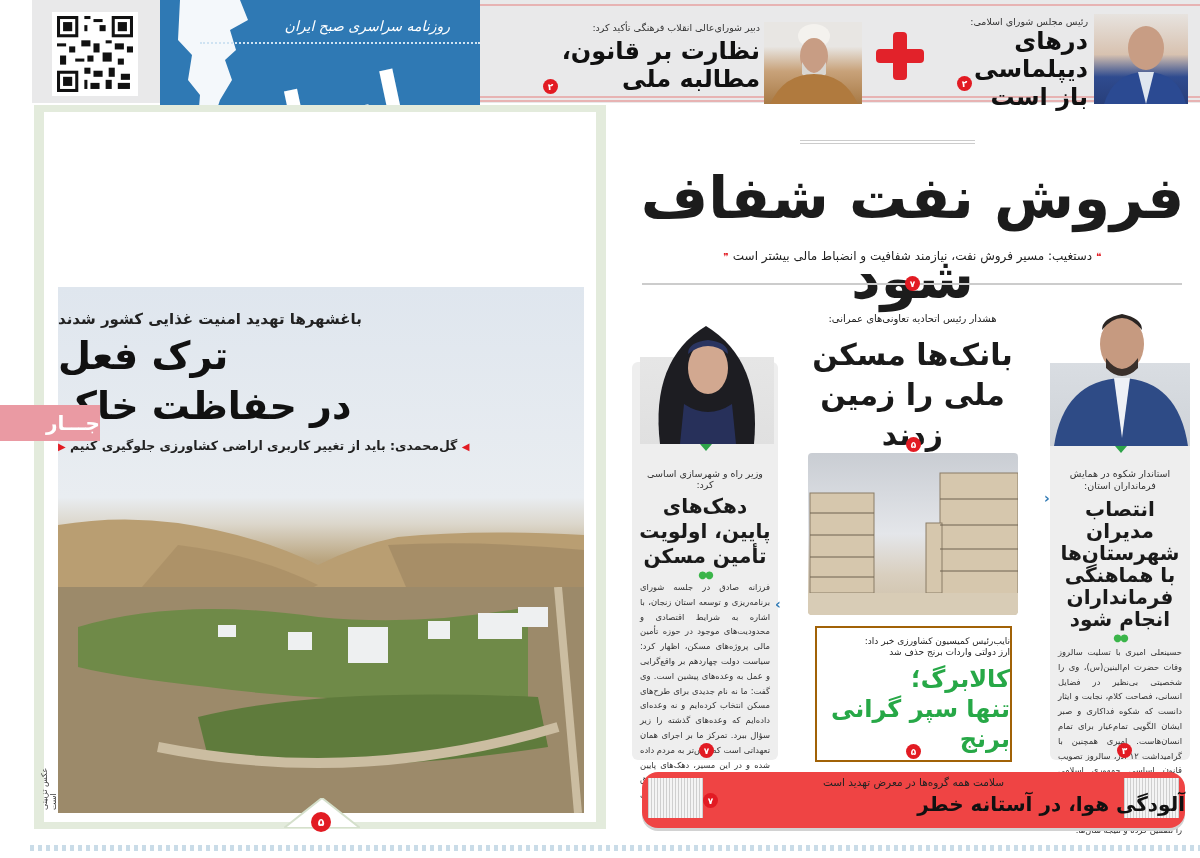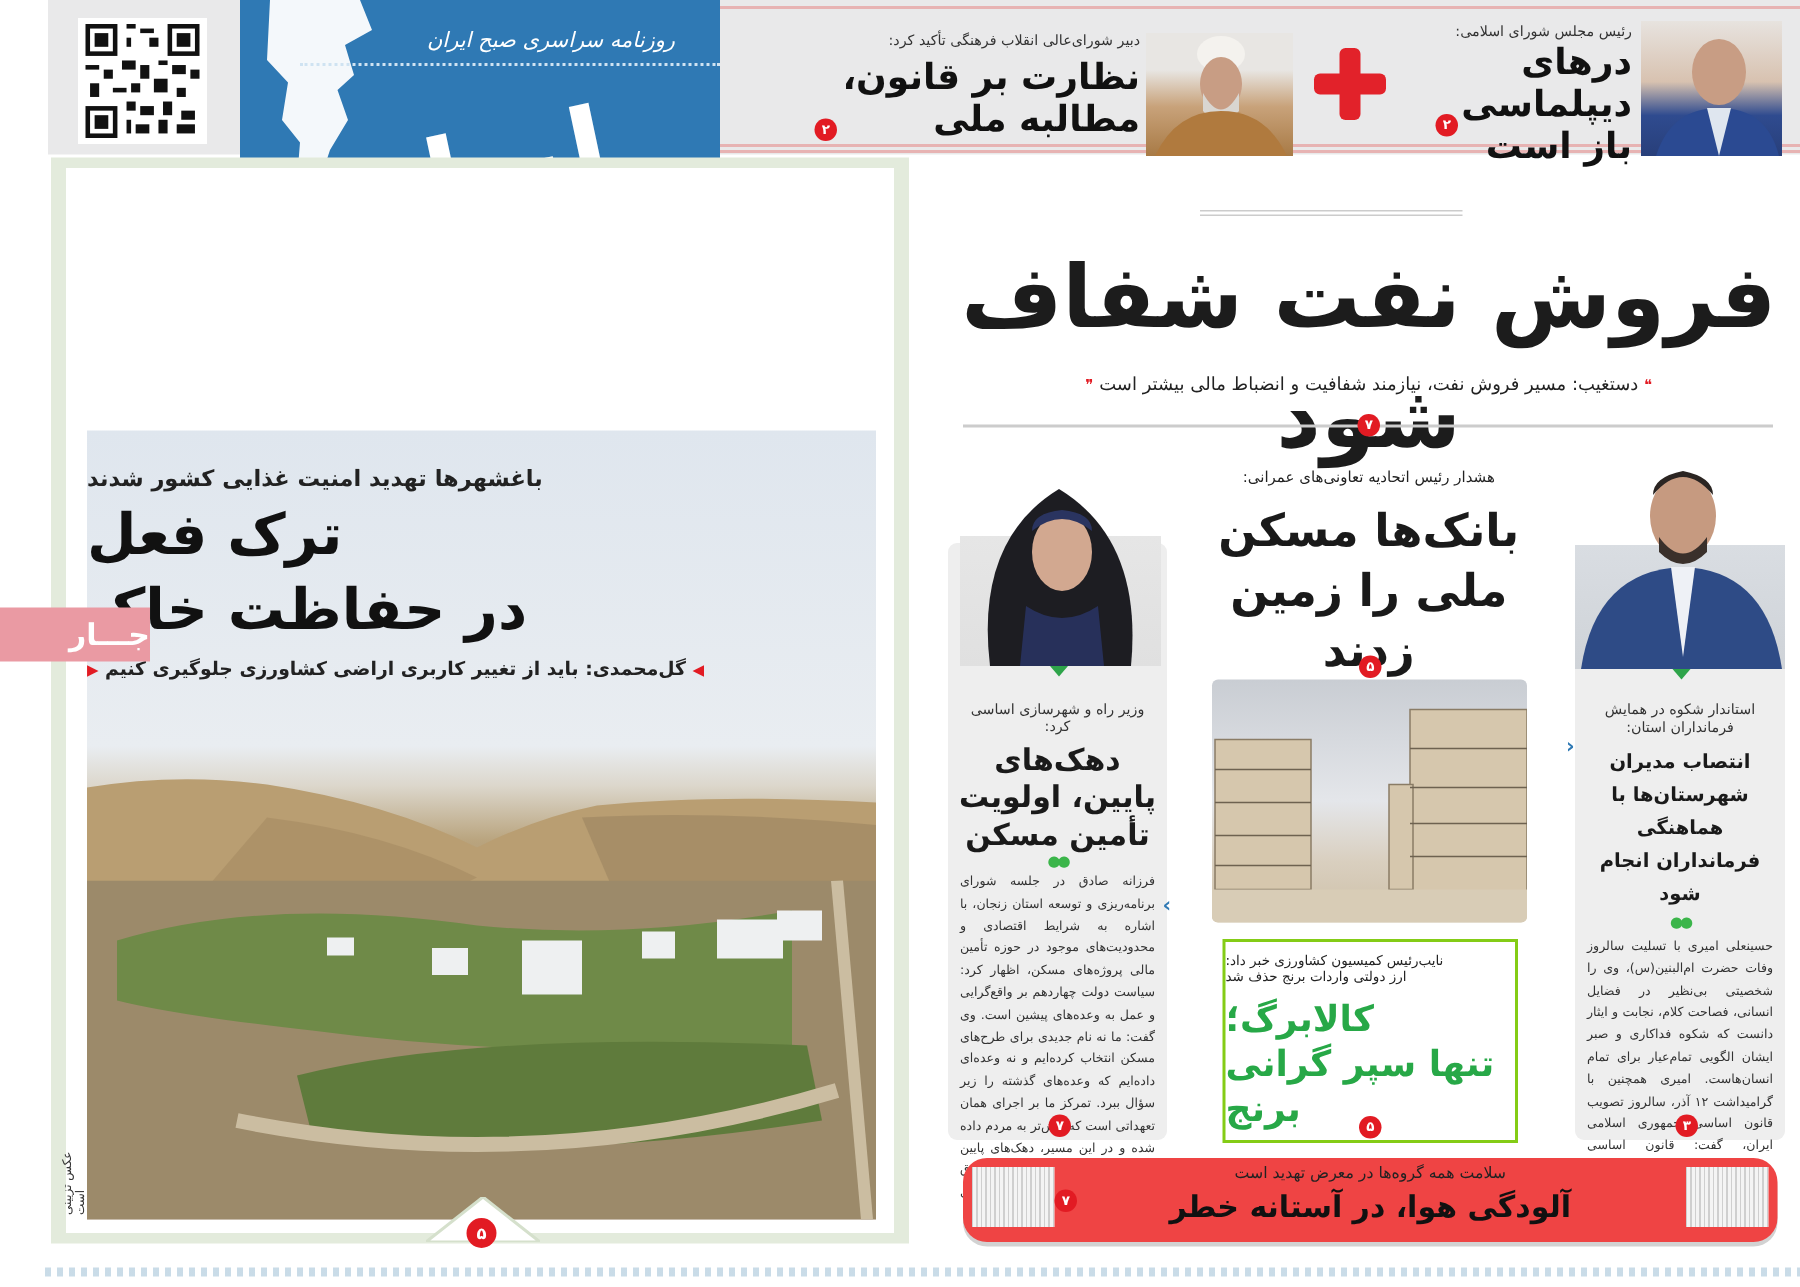--- a/index.html
+++ b/index.html
@@ -53,26 +53,26 @@
 .main-head{position:absolute;left:640px;top:158px;width:545px;text-align:center;direction:rtl;font-size:58px;font-weight:bold;color:#1c1c1c;line-height:80px;letter-spacing:-1px}
 .main-sub{position:absolute;left:640px;top:249px;width:545px;text-align:center;direction:rtl;font-size:12px;color:#222}
 .main-rule{position:absolute;left:642px;top:283px;width:540px;height:2px;background:#ccc}
 .card{position:absolute;background:#eeeeee;border-radius:6px}
 .card .ck{font-size:9.5px;color:#333;text-align:center;direction:rtl}
 .card .ch{font-size:20px;font-weight:bold;color:#1a1a1a;text-align:center;direction:rtl;line-height:25px}
 .card .body{font-size:8.4px;line-height:14.8px;color:#333;text-align:justify;direction:rtl}
 .greendots{text-align:center;color:#3bb54a;font-size:10px;letter-spacing:-2px}
 .center-kicker{position:absolute;left:800px;top:313px;width:225px;text-align:center;direction:rtl;font-size:10px;color:#222}
 .center-head{position:absolute;left:790px;top:335px;width:245px;text-align:center;direction:rtl;font-size:30px;font-weight:bold;line-height:40px;color:#1a1a1a}
-.kalabarg{position:absolute;left:815px;top:626px;width:197px;height:136px;border:2px solid #84cc16;background:#fff;text-align:left;direction:rtl}
+.kalabarg{position:absolute;left:815px;top:626px;width:197px;height:136px;border:2px solid #a16207;background:#fff;text-align:right;direction:rtl}
 .kalabarg .k1{font-size:9px;color:#222;margin-top:8px;line-height:11px}
 .kalabarg .kh{font-size:24px;font-weight:bold;color:#27a847;line-height:30px;margin-top:6px}
 .bottom-banner{position:absolute;left:642px;top:772px;width:543px;height:56px;background:#ef4444;border-radius:16px;box-shadow:0 3px 0 #d2d2d2}
 .bottom-banner .bk{position:absolute;left:0;right:0;top:4px;text-align:center;direction:rtl;font-size:10.5px;color:#222}
-.bottom-banner .bh{position:absolute;left:0;right:0;top:20px;text-align:center;direction:rtl;font-size:20px;font-weight:bold;color:#111}
+.bottom-banner .bh{position:absolute;left:0;right:0;top:20px;text-align:right;direction:rtl;font-size:20px;font-weight:bold;color:#111}
 .barcode{position:absolute;top:6px;width:55px;height:40px;background:repeating-linear-gradient(90deg,#cfcfcf 0 1px,#f4f4f4 1px 3px)}
 .wavy{position:absolute;left:30px;top:845px;width:1170px;height:6px;background:repeating-linear-gradient(90deg,#bcd3e2 0 4px,transparent 4px 8px);opacity:.8}
 .bluechev{position:absolute;color:#2f79b4;font-size:14px;font-weight:bold}
 .greentri{position:absolute;width:0;height:0;border-left:6px solid transparent;border-right:6px solid transparent;border-top:7px solid #2ea44a}
 </style>
 </head>
 <body>
 
 <div class="page">
 
@@ -233,21 +233,21 @@
     <span class="arrow-red">❝</span>
     <span>دستغیب: مسیر فروش نفت، نیازمند شفافیت و انضباط مالی بیشتر است</span>
     <span class="arrow-red">❞</span>
   </div>
   <div class="main-rule"></div>
   <span class="badge" style="position:absolute;left:905px;top:276px">۷</span>
 
   <div class="card" style="left:1050px;top:362px;width:140px;height:398px">
     <div style="height:92px"></div>
     <div class="ck" style="margin:14px 8px 0;line-height:12px">استاندار شکوه در همایش فرمانداران استان:</div>
-    <div class="ch" style="margin:6px 6px 0;font-size:13px;line-height:22px">انتصاب مدیران شهرستان‌ها با هماهنگی فرمانداران انجام شود</div>
+    <div class="ch" style="margin:6px 6px 0;font-size:20px;line-height:22px">انتصاب مدیران شهرستان‌ها با هماهنگی فرمانداران انجام شود</div>
     <div class="greendots" style="margin-top:2px">●●</div>
     <div class="body" style="margin:2px 8px 0">حسینعلی امیری با تسلیت سالروز وفات حضرت ام‌البنین(س)، وی را شخصیتی بی‌نظیر در فضایل انسانی، فصاحت کلام، نجابت و ایثار دانست که شکوه فداکاری و صبر ایشان الگویی تمام‌عیار برای تمام انسان‌هاست. امیری همچنین با گرامیداشت ۱۲ آذر، سالروز تصویب قانون اساسی جمهوری اسلامی ایران، گفت: قانون اساسی مهم‌ترین میثاق حقوقی ملت ایران است که اسلامیت و جمهوریت نظام را تضمین کرده و نتیجه سال‌ها.</div>
   </div>
   <div class="photo portrait" style="left:1050px;top:308px;width:140px;height:138px;background:linear-gradient(180deg,#fff 0%,#fff 40%,#d9dde2 40%,#cfd3d8 100%)">
     <svg viewBox="0 0 140 138" width="140" height="138">
         <ellipse cx="72" cy="36" rx="22" ry="28" fill="#c69a80"></ellipse>
         <path d="M52 22 Q72 -2 92 22 Q92 10 72 6 Q52 10 52 22Z" fill="#2b2522"></path>
         <path d="M56 50 Q72 72 88 50 L88 60 Q72 76 56 60Z" fill="#3a302b"></path>
         <path d="M4 138 Q14 72 72 70 Q128 72 138 138Z" fill="#2e4b86"></path>
         <path d="M64 70 L72 130 L80 70Z" fill="#eef1f6"></path>

